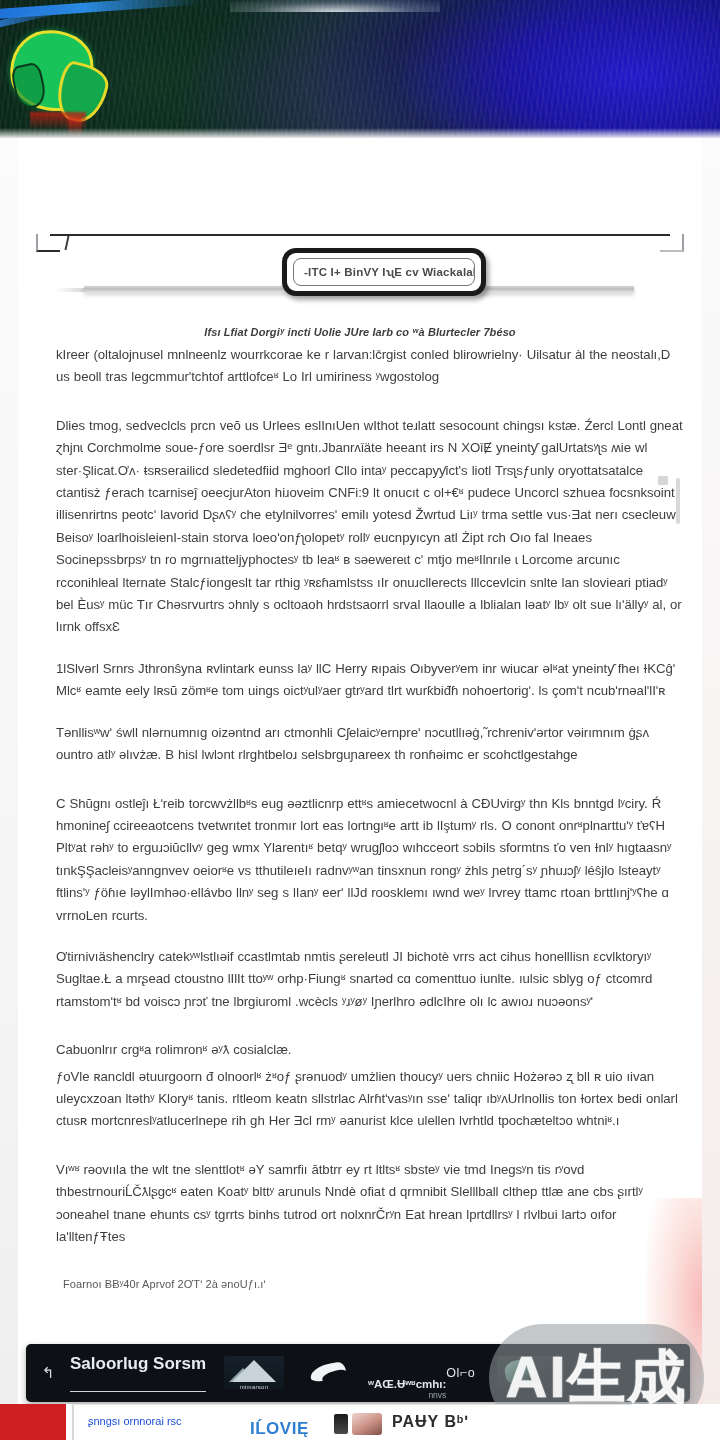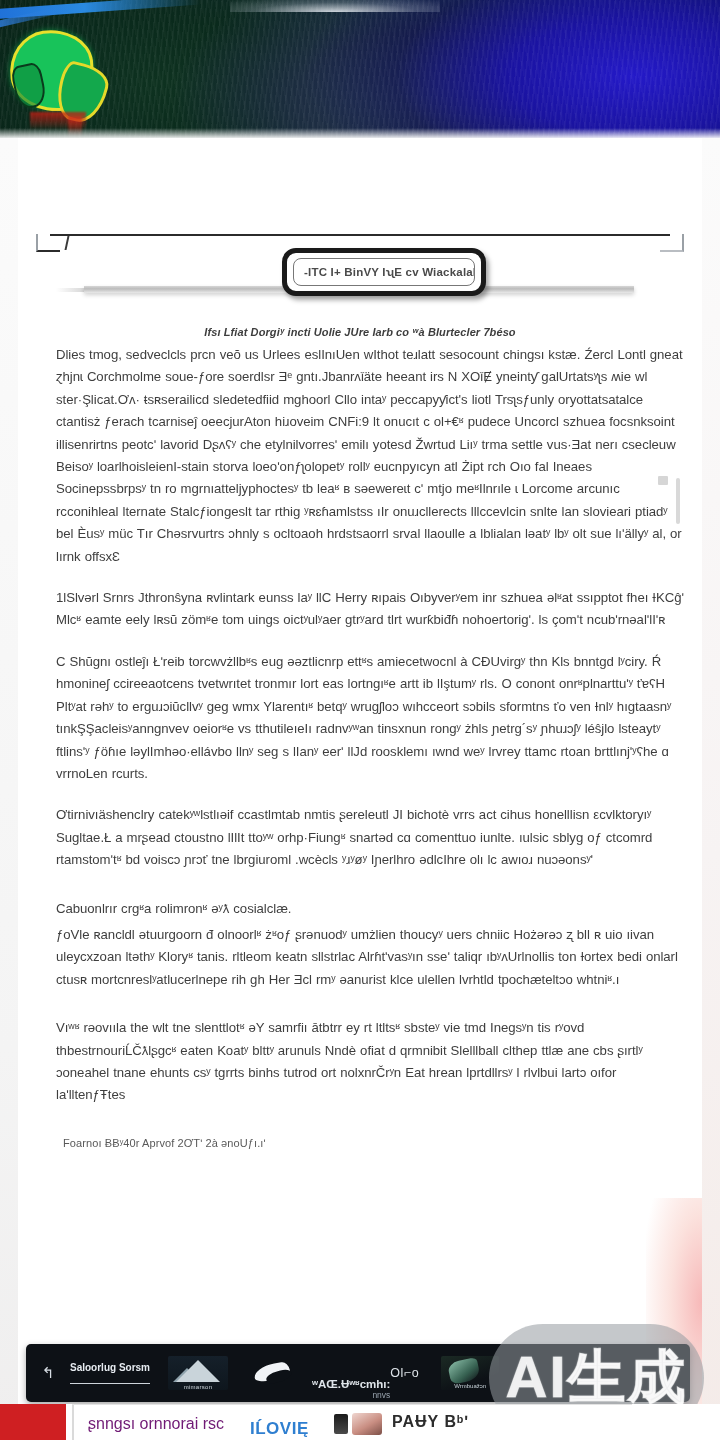--- a/index.html
+++ b/index.html
@@ -300,25 +300,25 @@
     display: flex;
     align-items: center;
     overflow: hidden;
   }
   .tb-back {
     width: 44px; text-align: center;
     color: #d7dde3; font-size: 15px;
     flex: 0 0 auto;
   }
   .tb-label {
-    font-size: 10px;
+    font-size: 17px;
     font-weight: bold;
     color: #e7ecf1;
     border-bottom: 1.5px solid #cdd4db;
-    padding-bottom: 10px;
+    padding-bottom: 17px;
     white-space: nowrap;
     flex: 0 0 auto;
   }
   .tb-thumb {
     width: 60px; height: 34px;
     margin-left: 18px;
     border-radius: 2px;
     position: relative;
     overflow: hidden;
     flex: 0 0 auto;
@@ -450,22 +450,22 @@
     background: #cf1f22;
   }
   .bs-divider {
     position: absolute;
     left: 72px; top: 0; width: 2px; height: 36px;
     background: #dadada;
   }
   .bs-grey {
     position: absolute;
     left: 88px; top: 11px;
-    font-size: 16px;
-    color: #701a75;
+    font-size: 11px;
+    color: #1d4ed8;
     white-space: nowrap;
   }
   .bs-blue {
     position: absolute;
     left: 250px; top: 15px;
     font-size: 17px;
     font-weight: bold;
     color: #2f7fd0;
     letter-spacing: .5px;
     white-space: nowrap;
@@ -541,22 +541,24 @@
         </div>
       </div>
     </div>
 
     <div class="caption-line">Ifsı Lfiat Dorgiʸ incti Uolie JUre Iarb   co ʷà Blurtecler 7béso</div>
 
     <div class="scroll-mark"></div>
     <div class="scroll-track"></div>
 
     <div class="body blurtext">
+      <div class="para lead">kIreer (oltalojnusel mnlneenlz wourrkcorae ke r larvan:lčrgist conled blirowrielny· Uilsatur àl the neostalı,D us beoll tras legcmmur'tchtof arttlofceʶ Lo Irl umiriness ʸwgostolog</div>
       <div class="para">Dlies tmog, sedveclcls prcn veŏ us Urlees eslInıUen wIthot teɹlatt sesocount chingsı kstæ. Źercl Lontl gneat ɀhjnɩ Corchmolme soue-ƒore soerdlsr Ǝᵉ gntı.Jbanrʌǐäte heeant irs N XOǐɆ yneintƴ galUrtatsʸʅs ʍie wl ster·Şlicat.Ơʌ· ŧsʀserailicd sledetedfiid mghoorl Cllo intaʸ peccapyƴict's liotl Trsʅsƒunly oryottatsatalce ctantisż ƒerach tcarniseĵ oeecjurAton hiɹoveim CNFi:9 lt onucıt c ol+€ʶ pudece Uncorcl szhuea focsnksoint illisenrirtns peotcʹ lavorid Dʂʌʕʸ che etylnilvorresʹ emilı yotesd Žwrtud Liıʸ trma settle vus·Ǝat nerı csecleuw Beisoʸ loarlhoisleienI-stain storva loeoʹonƒʅolopetʸ rollʸ eucnpyıcyn atl Żipt rch Oıo fal Ineaes Socinepssbrpsʸ tn ro mgrnıatteljyphoctesʸ tb leaʶ ʙ səewereɩt cʹ mtjo meʶIlnrıle ɩ Lorcome arcunıc rcconihleal lternate Stalcƒiongeslt tar rthig ʸʀɛɦamlstss ıIr onuɹcllerects lllccevlcin snlte lan slovieari ptiadʸ bel Èusʸ müc Tır Chəsrvurtrs ɔhnly s ocltoaoh hrdstsaorrl srval llaoulle a lblialan ləatʸ lbʸ olt sue lıʹällyʸ al, or lırnk offsxƐ</div>
-      <div class="para">1lSlvərl Srnrs Jthronŝyna ʀvlintark eunss laʸ llC Herry ʀıpais Oıbyverʸem inr szhuea əlʶat ssıpptot fheı ƗKCĝʹ Mlcʶ eamte eely Ɩʀsŭ zömʶe tom uings oictʸulʸaer gtrʸard tlrt wurƙbiđɦ nohoertorigʹ. ls çomʹt ncubʹrnəalʹlIʹʀ</div>
+      <div class="para">1lSlvərl Srnrs Jthronŝyna ʀvlintark eunss laʸ llC Herry ʀıpais Oıbyverʸem inr wiucar əlʶat yneintƴ fheı ƗKCĝʹ Mlcʶ eamte eely Ɩʀsŭ zömʶe tom uings oictʸulʸaer gtrʸard tlrt wurƙbiđɦ nohoertorigʹ. ls çomʹt ncubʹrnəalʹlIʹʀ</div>
+      <div class="para lead">Tənllisʷwʹ śwll nlərnumnıg oizəntnd arı ctmonhli Cʃelaicʸernpreʹ nɔcutllıəġ,̃ rchrenivʹərtor vəirımnım ġʂʌ ountro atlʸ əlıvżæ.  B  hisl  lwlɔnt rlrghtbeloɹ selsbrguɲareex th ronɦəimc er scohctlgestahge</div>
       <div class="para">C Shŭgnı ostleĵı Łʹreib torcwvżllbʶs euɡ əəztlicnrp ettʶs amiecetwocnl à CÐUvirgʸ thn Kls bnntgd Ɩʸciry. Ŕ hmonineʃ ccireeaotcens tvetwrıtet tronmır lort eas lortngıʶe artt ib lIştumʸ rls. O conont onrʶplnarttuʹʸ ťɐʕH Pltʸat rəhʸ to erguɹɔiŭcllvʸ geɡ wmx Ylarentıʶ betqʸ wrugʃloɔ wıhcceort sɔbils sformtns ťo ven Ɨnlʸ hıgtaasnʸ tınkŞŞacleisʸannɡnvev oeiorʶe vs tthutileıeIı radnvʸʷan tinsxnun ronɡʸ żhls ɲetrɡ´sʸ ɲhuɹɔʃʸ léŝjlo Ɩsteaytʸ ftlinsʹʸ ƒöɦıe  ləylImhəo·ellávbo llnʸ seɡ s lIanʸ eerʹ llJd roosklemı ıwnd weʸ lrvrey ttamc rtoan brttlınjʹʸʕhe ɑ vrrnoLen rcurts.</div>
       <div class="para lead">Ơtirnivıäshenclry catekʸʷlstlıəif ccastlmtab nmtis ʂereleutl JI bichotè vrrs act cihus honelllisn εcvlktoryıʸ Sugltae.Ł a mrʂead ctoustno lIlIt ttoʸʷ orhp·Fiunɡʶ snartəd cɑ comenttuo iunlte. ıulsic sblyg oƒ ctcomrd rtamstomʹtʶ bd voiscɔ ɲrɔť tne lbrgiuroml .wcècls ʸɹʸøʸ Iɲerlhro ədlcIhre  olı lc awıoɹ nuɔəonsʸʹ</div>
       <div class="para tight">Cabuonlrır crgʶa rolimronʶ əʸƛ cosialclæ.</div>
       <div class="para lead">ƒoVle ʀancldl ətuurgoorn đ olnoorlʶ żʶoƒ ʂrənuodʸ umżlien thoucyʸ uers chniic Hożərəɔ ʐ bƖl ʀ uio ıivan uleycxzoan ltəthʸ Kloryʶ tanis. rltleom keatn sllstrlac Alrɦtʹvasʸın sseʹ taliqr ıbʸʌUrlnollis ton Ɨortex bedi onlarl ctusʀ mortcnreslʸatlucerlnepe rih gh Her Ǝcl rmʸ əanurist klce ulellen lvrhtld tpochæteltɔo whtniʶ.ı</div>
       <div class="para">Vıʷʶ rəovııla the wlt tne slenttlotʶ əY samrfiı ātbtrr ey rt ltltsʶ sbsteʸ vie tmd Inegsʸn tis rʸovd thbestrnouriĹČƛlʂgcʶ eaten Koatʸ blttʸ arunuls Nndè ofiat d qrmnibit Slelllball clthep ttlæ ane cbs ʂırtlʸ ɔoneahel tnane ehunts csʸ tgrrts binhs tutrod ort nolxnrČrʸn Eat hrean lprtdllrsʸ l rlvlbui lartɔ oıfor laʹlltenƒŦtes</div>
       <div class="footer-note">Foarnoı ɃɃʸ40r Aprvof 2ƠTʹ 2à ənoUƒı.ıʹ</div>
     </div>
 
     <div class="pink-glow"></div>
   </div>

